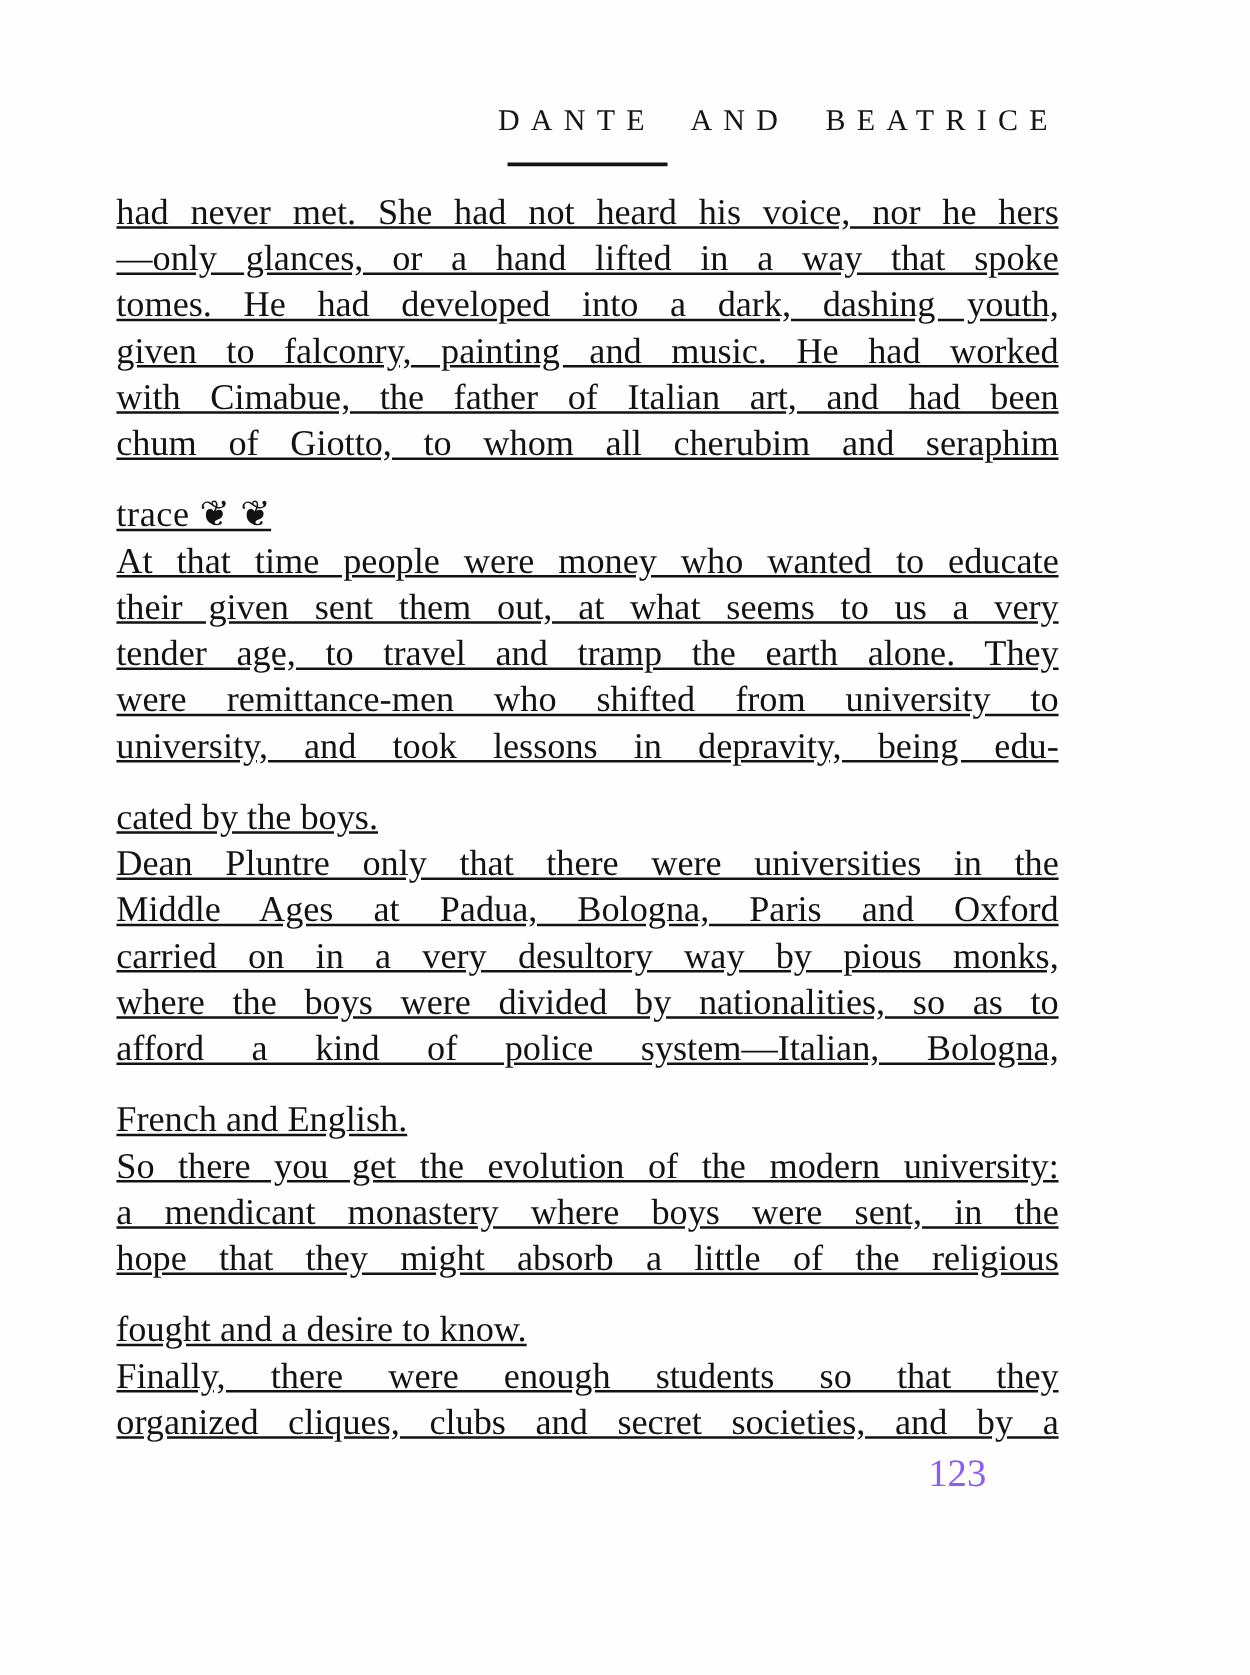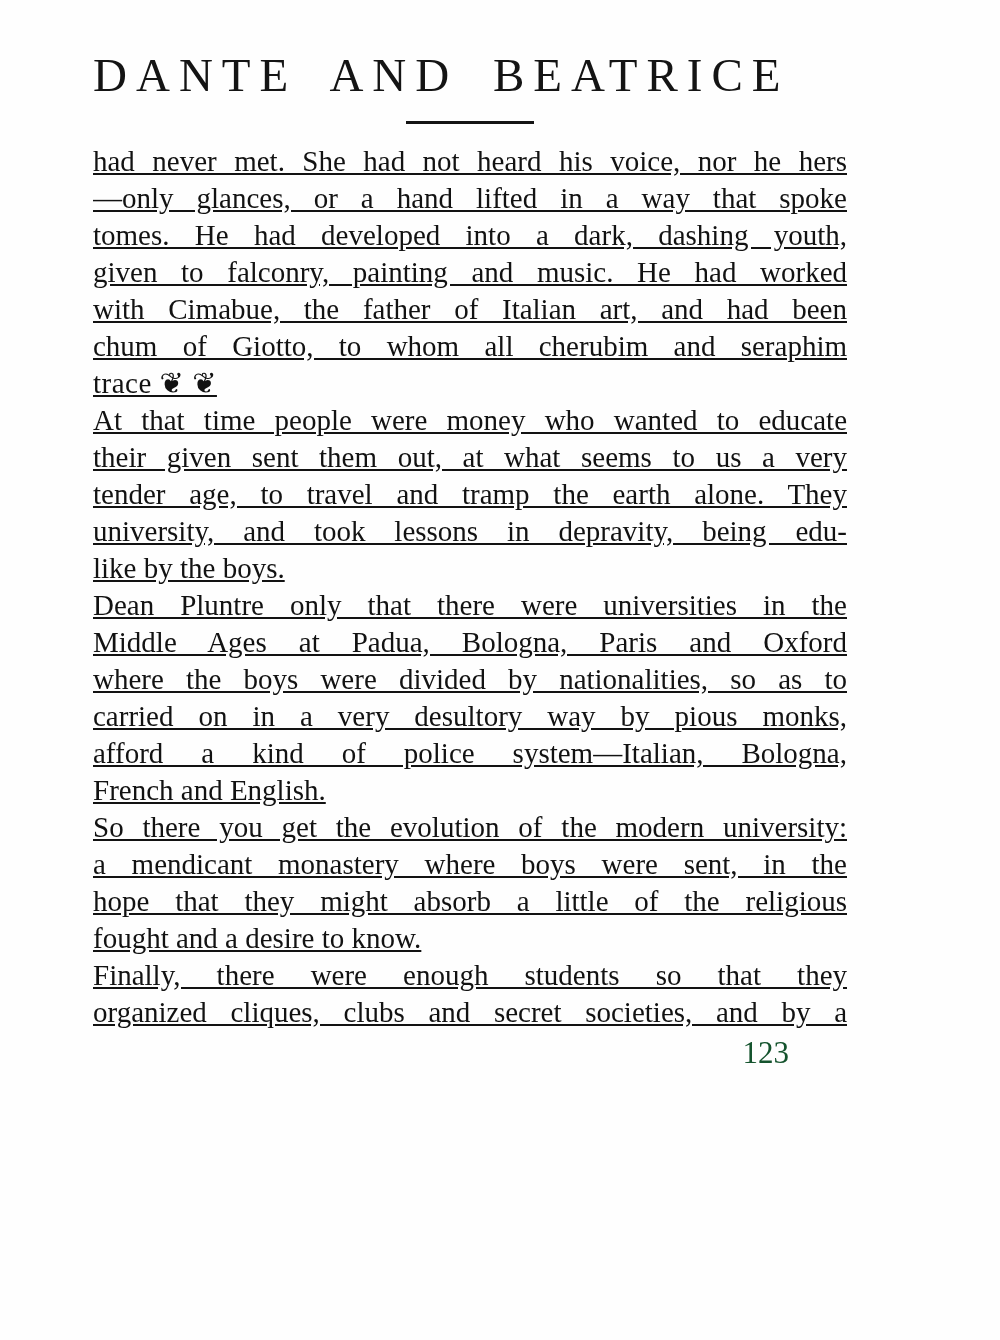--- a/index.html
+++ b/index.html
@@ -21,23 +21,23 @@
     background: #fefefe;
   }
   .content {
     position: absolute;
     left: 93px;
     top: 0;
     width: 754px;
   }
   .title {
     margin: 0;
-    padding-top: 48px;
-    text-align: left;
-    font-size: 47px;
+    padding-top: 84px;
+    text-align: right;
+    font-size: 24px;
     font-weight: 500;
     letter-spacing: 9px;
     word-spacing: 14px;
     color: #141414;
     white-space: nowrap;
   }
   .title-divider {
     width: 128px;
     height: 3px;
     background: #141414;
@@ -54,31 +54,32 @@
   }
   .line {
     text-align: justify;
     text-align-last: justify;
     white-space: normal;
     height: 37px;
     overflow: hidden;
   }
   .line.last {
     text-align-last: left;
+    margin-top: 20px;
   }
   .ornament-line {
     letter-spacing: 0.5px;
   }
   .page-number {
     margin-top: 3px;
     text-align: right;
     padding-right: 58px;
     font-size: 31px;
     line-height: 37px;
-    color: #14532d;
+    color: #8b5cf6;
   }
 </style>
 </head>
 <body>
 
 <div class="page">
   <div class="content">
     <h1 class="title">DANTE AND BEATRICE</h1>
     <div class="title-divider"></div>
     <div class="body-text">
@@ -88,28 +89,29 @@
           <div class="line">tomes. He had developed into a dark, dashing youth,</div>
           <div class="line">given to falconry, painting and music. He had worked</div>
           <div class="line">with Cimabue, the father of Italian art, and had been</div>
           <div class="line">chum of Giotto, to whom all cherubim and seraphim</div>
           <div class="line last ornament-line">trace ❦ ❦</div>
         </div>
         <div class="para">
           <div class="line">At that time people were money who wanted to educate</div>
           <div class="line">their given sent them out, at what seems to us a very</div>
           <div class="line">tender age, to travel and tramp the earth alone. They</div>
+          <div class="line">were remittance-men who shifted from university to</div>
           <div class="line">university, and took lessons in depravity, being edu-</div>
-          <div class="line last">like by the boys.</div>
+          <div class="line last">cated by the boys.</div>
         </div>
         <div class="para">
           <div class="line">Dean Pluntre only that there were universities in the</div>
           <div class="line">Middle Ages at Padua, Bologna, Paris and Oxford</div>
+          <div class="line">carried on in a very desultory way by pious monks,</div>
           <div class="line">where the boys were divided by nationalities, so as to</div>
-          <div class="line">carried on in a very desultory way by pious monks,</div>
           <div class="line">afford a kind of police system—Italian, Bologna,</div>
           <div class="line last">French and English.</div>
         </div>
         <div class="para">
           <div class="line">So there you get the evolution of the modern university:</div>
           <div class="line">a mendicant monastery where boys were sent, in the</div>
           <div class="line">hope that they might absorb a little of the religious</div>
           <div class="line last">fought and a desire to know.</div>
         </div>
         <div class="para">

